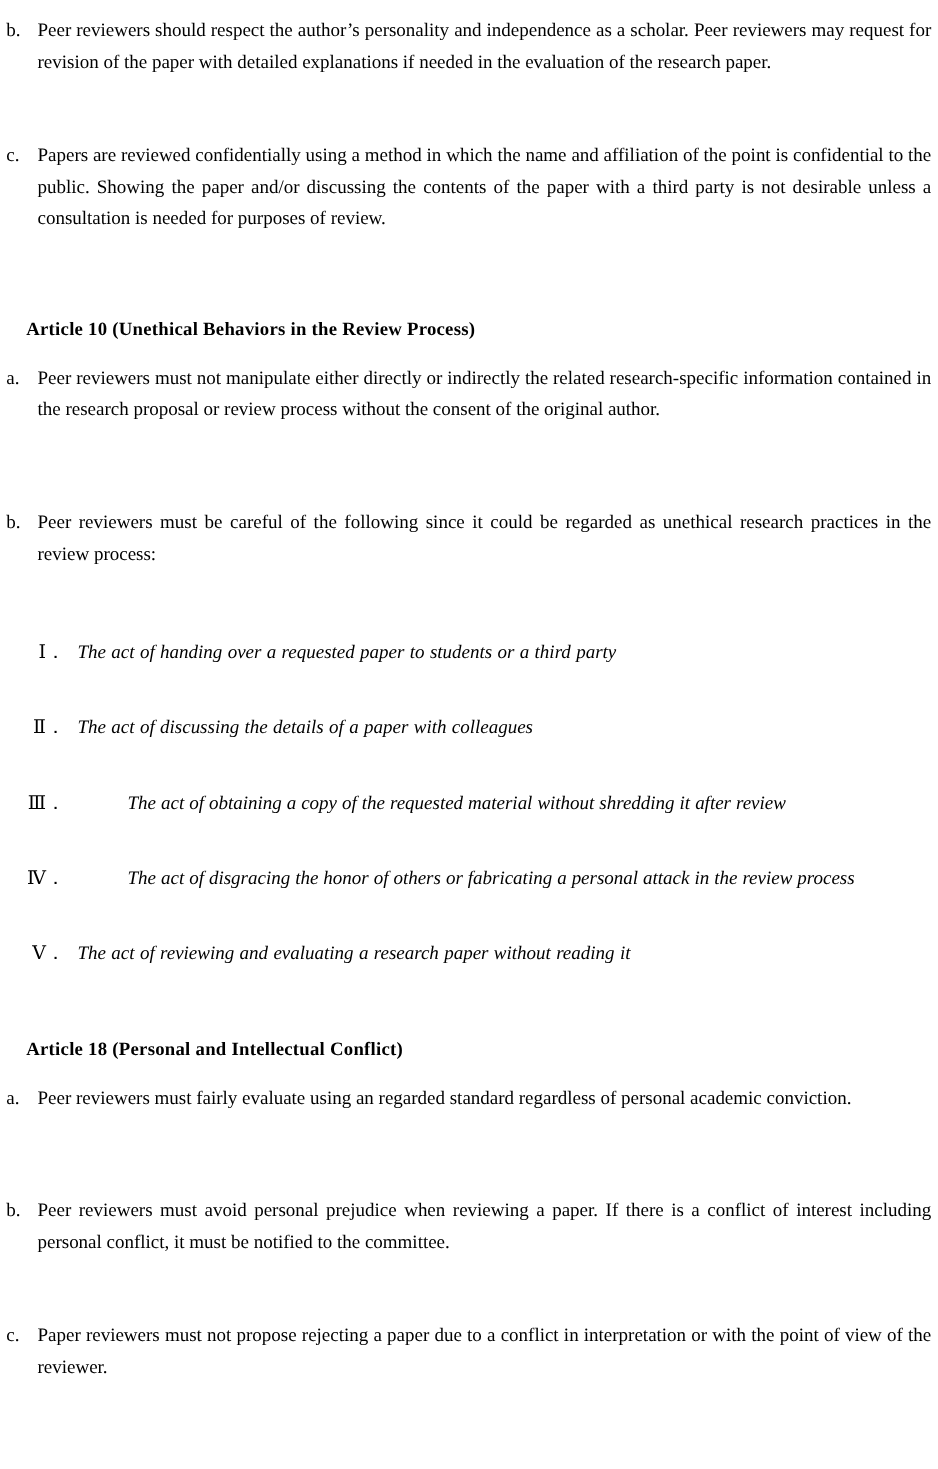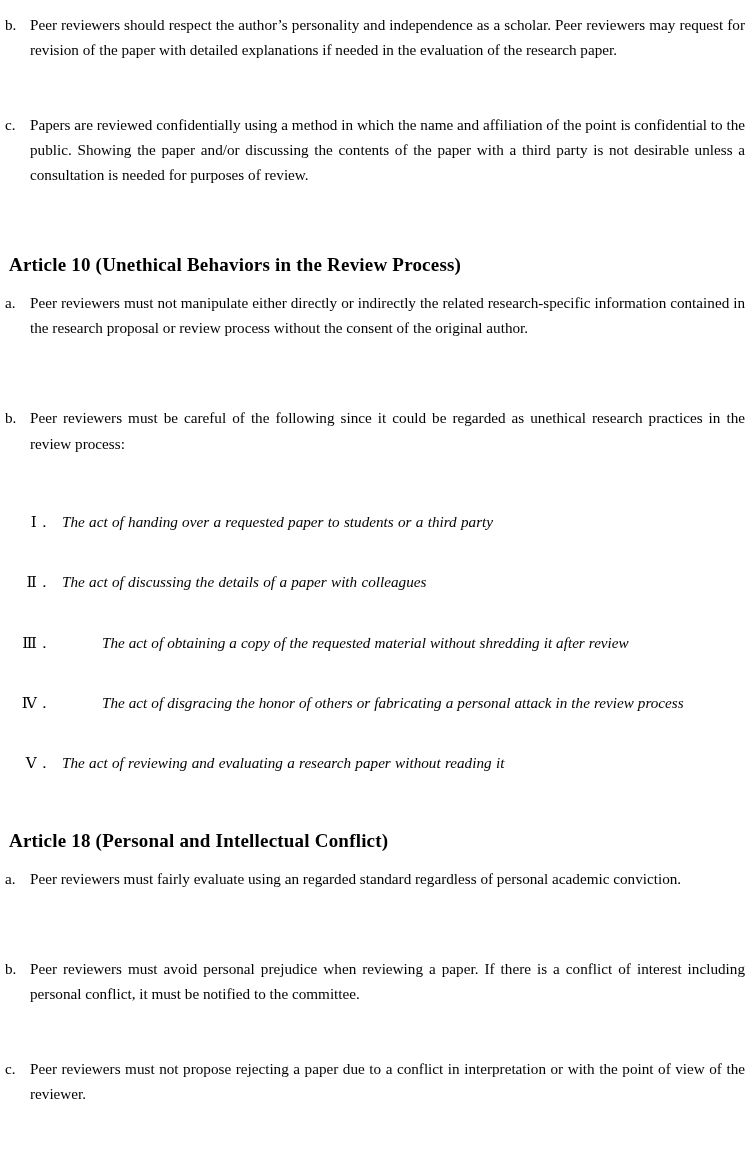--- a/index.html
+++ b/index.html
@@ -95,24 +95,24 @@
     word-spacing: 0.5px;
     font-style: italic;
   }
   .ritem.wide > .rbody {
     word-spacing: 0.2px;
     margin-left: 40px;
   }
 
   
   .article-heading {
-    font-size: 19px;
+    font-size: 15px;
     line-height: 25.3px;
     font-weight: bold;
-    margin: 0 0 1px 4px;
+    margin: 0 0 1px 16px;
     letter-spacing: 0.2px;
     text-align: left;
   }
 
   
   .gap-sm  { height: 18px; }
   .gap-md  { height: 34px; }
   .gap-lg  { height: 46px; }
   .gap-xl  { height: 58px; }
 
@@ -202,20 +202,20 @@
 
   <div class="item para">
     <span class="marker">b.</span>
     <span class="body">Peer reviewers must avoid personal prejudice when reviewing a paper. If there is a conflict of interest including personal conflict, it must be notified to the committee.</span>
   </div>
 
   <div class="gap-sm spacer-block"></div>
 
   <div class="item para">
     <span class="marker">c.</span>
-    <span class="body">Peer reviewers must not propose rejecting a paper due to a conflict in interpretation or with the point of view of the reviewer.</span>
+    <span class="body">Paper reviewers must not propose rejecting a paper due to a conflict in interpretation or with the point of view of the reviewer.</span>
   </div>
 
   <div class="gap-xl spacer-block"></div>
 
   <div class="chapter-title">Chapter 4. Principle and Process of Paper Review</div>
 
 </div>
 
 </body></html>

